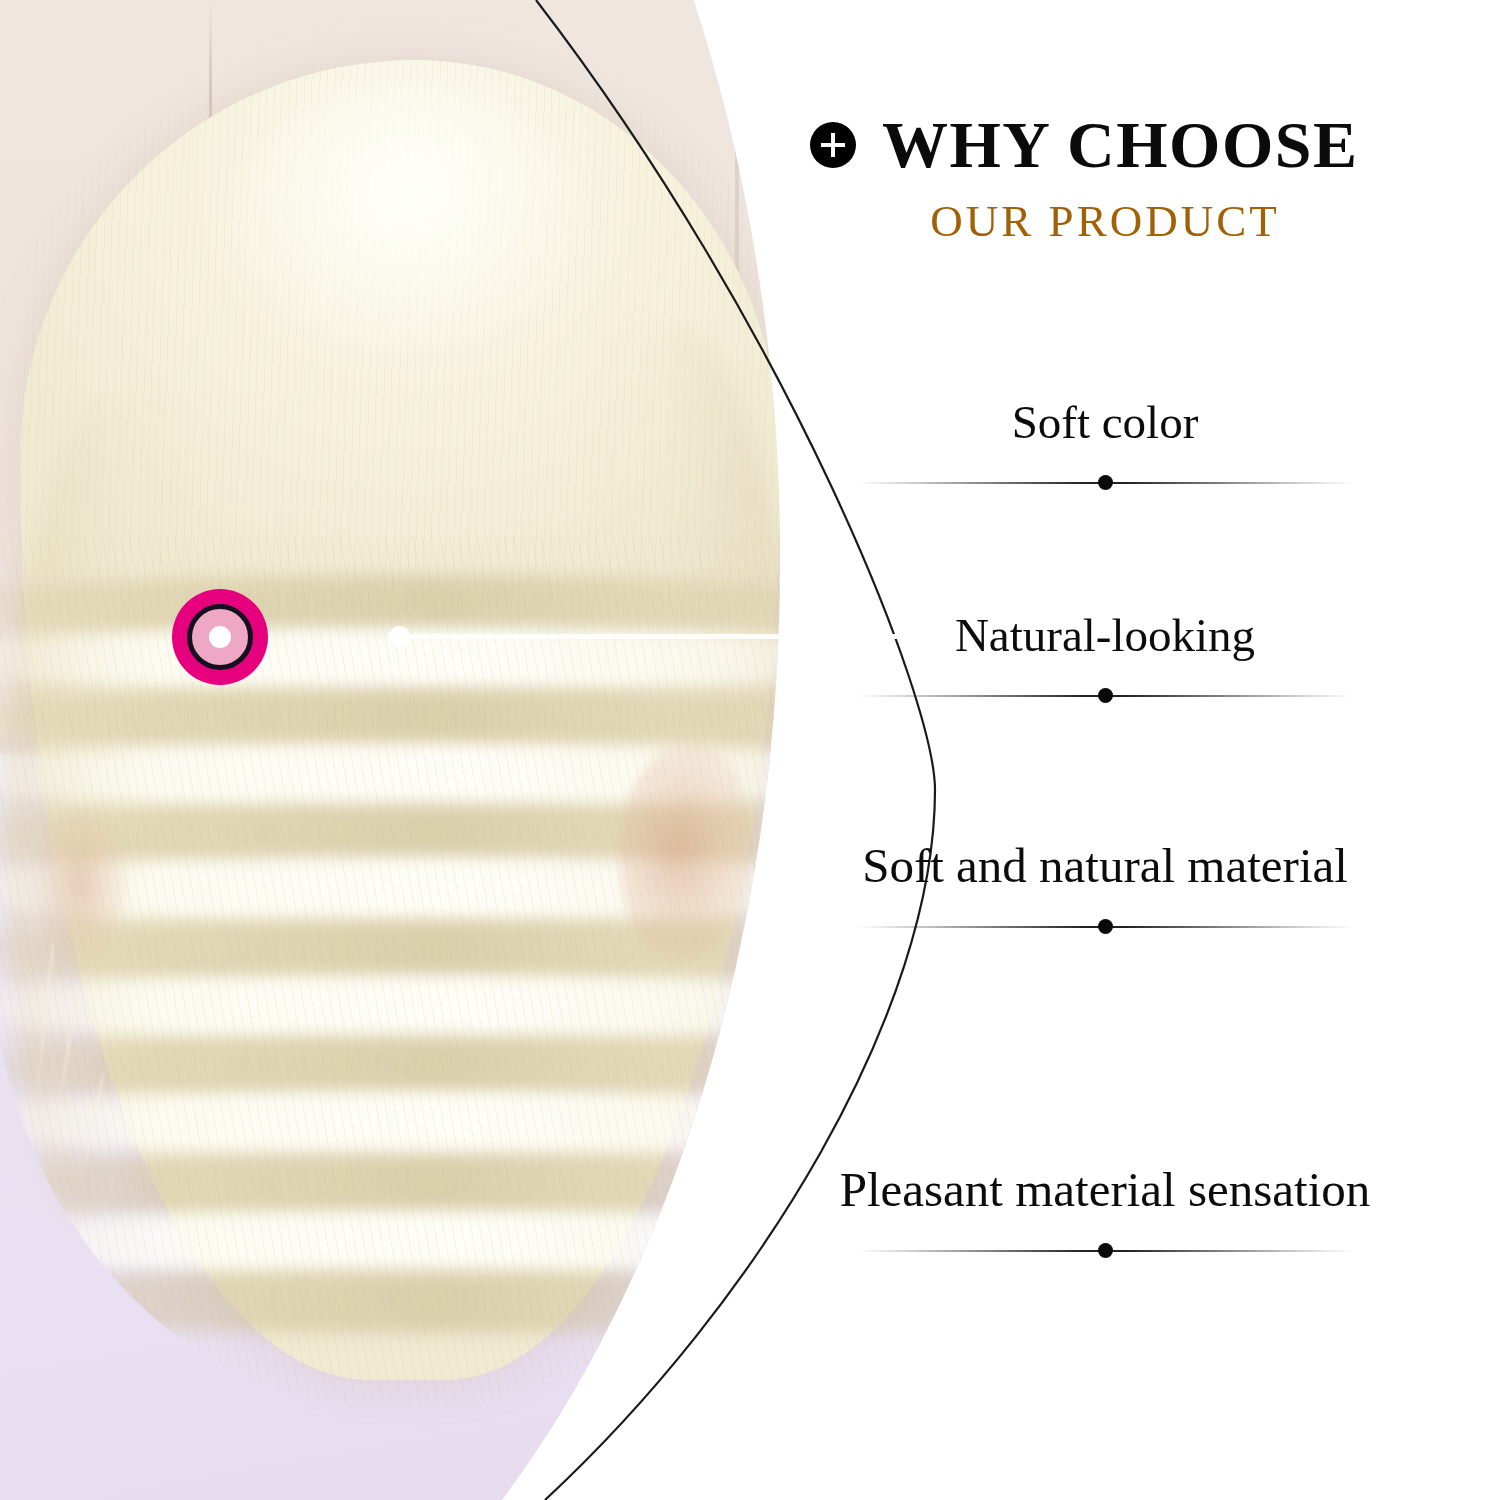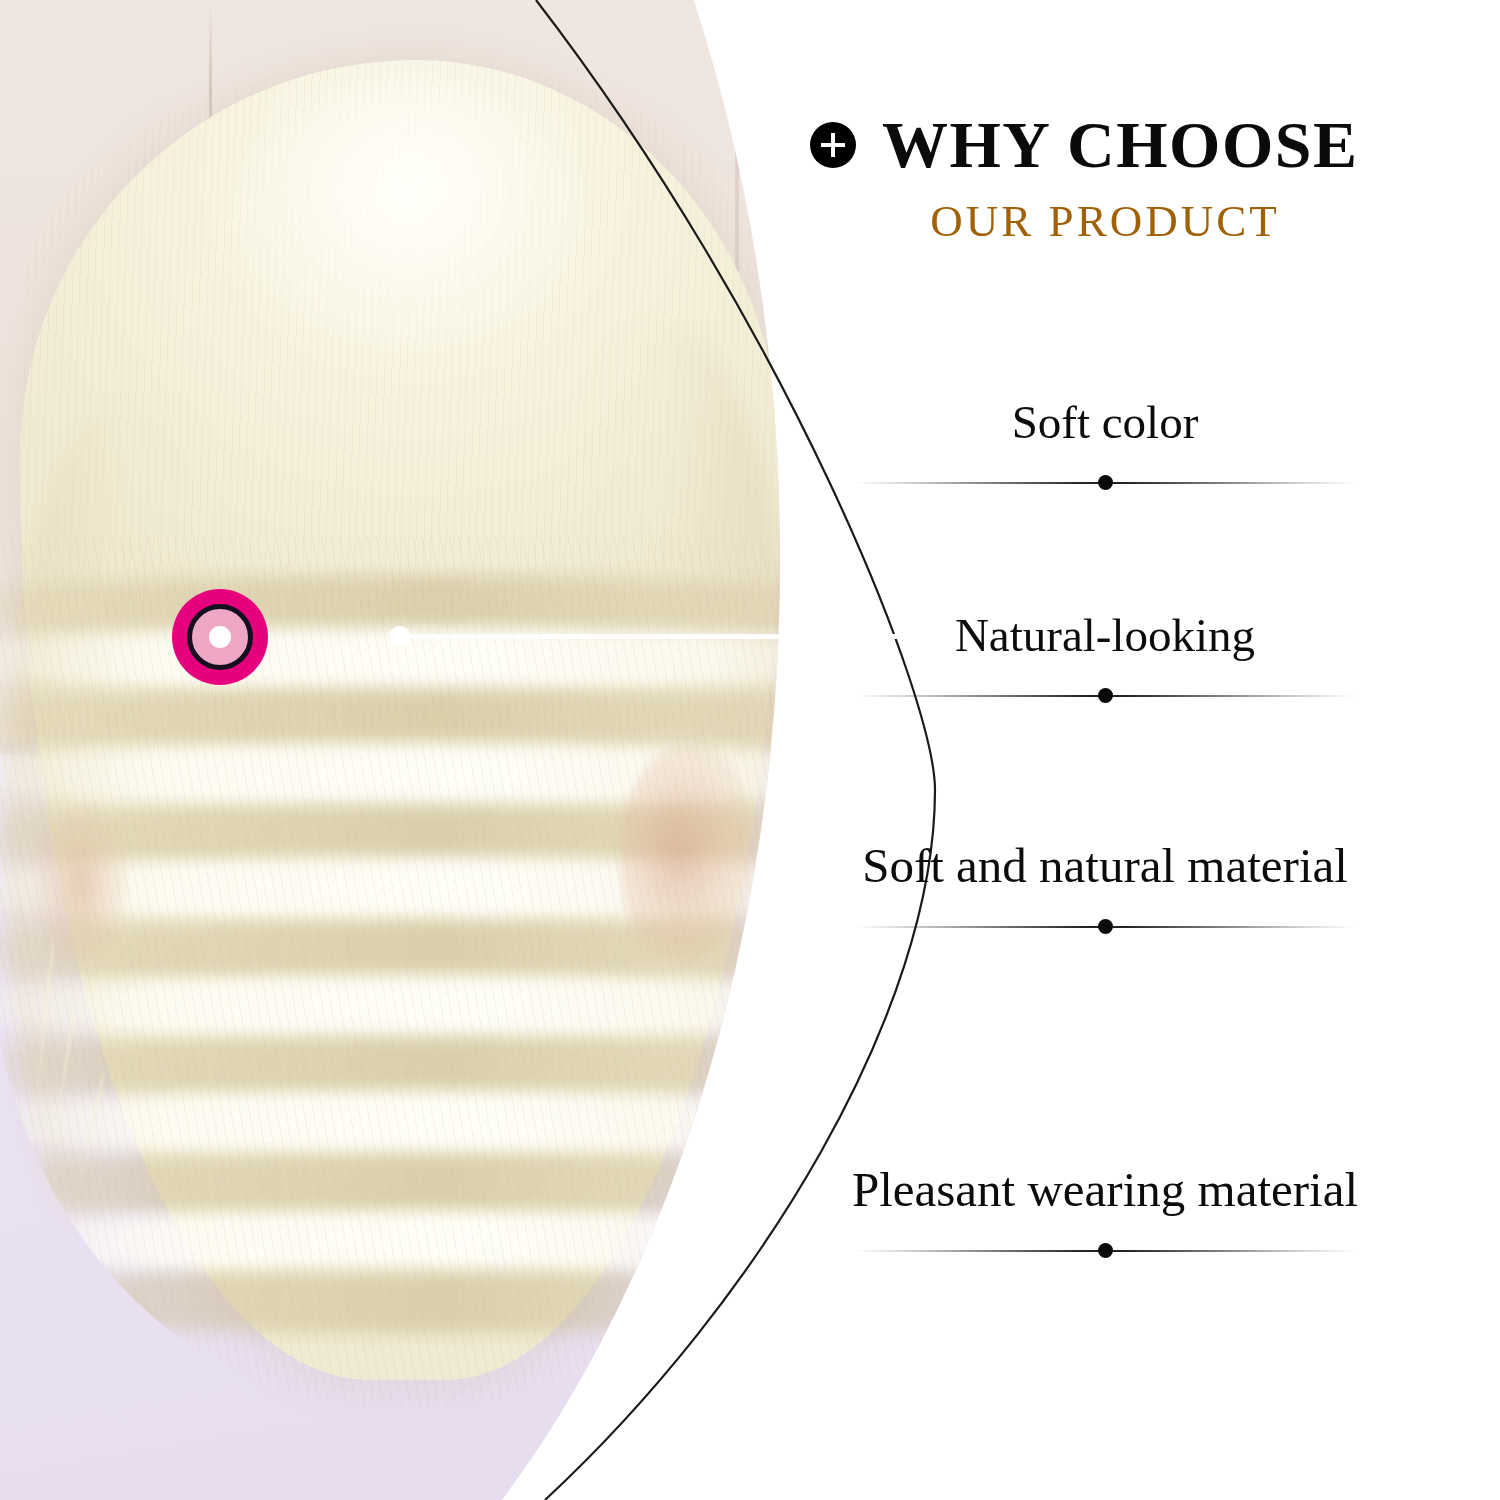--- a/index.html
+++ b/index.html
@@ -279,21 +279,21 @@
 
     <div class="feature f3" style="top:840px;">
       <span class="flabel">Soft and natural material</span>
       <div class="divider">
         <span class="dline"></span>
         <span class="ddot"></span>
       </div>
     </div>
 
     <div class="feature f4" style="top:1164px;">
-      <span class="flabel">Pleasant wearing material</span>
+      <span class="flabel">Pleasant material sensation</span>
       <div class="divider">
         <span class="dline"></span>
         <span class="ddot"></span>
       </div>
     </div>
 
   </div>
 
   <div id="pointer"></div>
   <div id="pointer-dot"></div>

